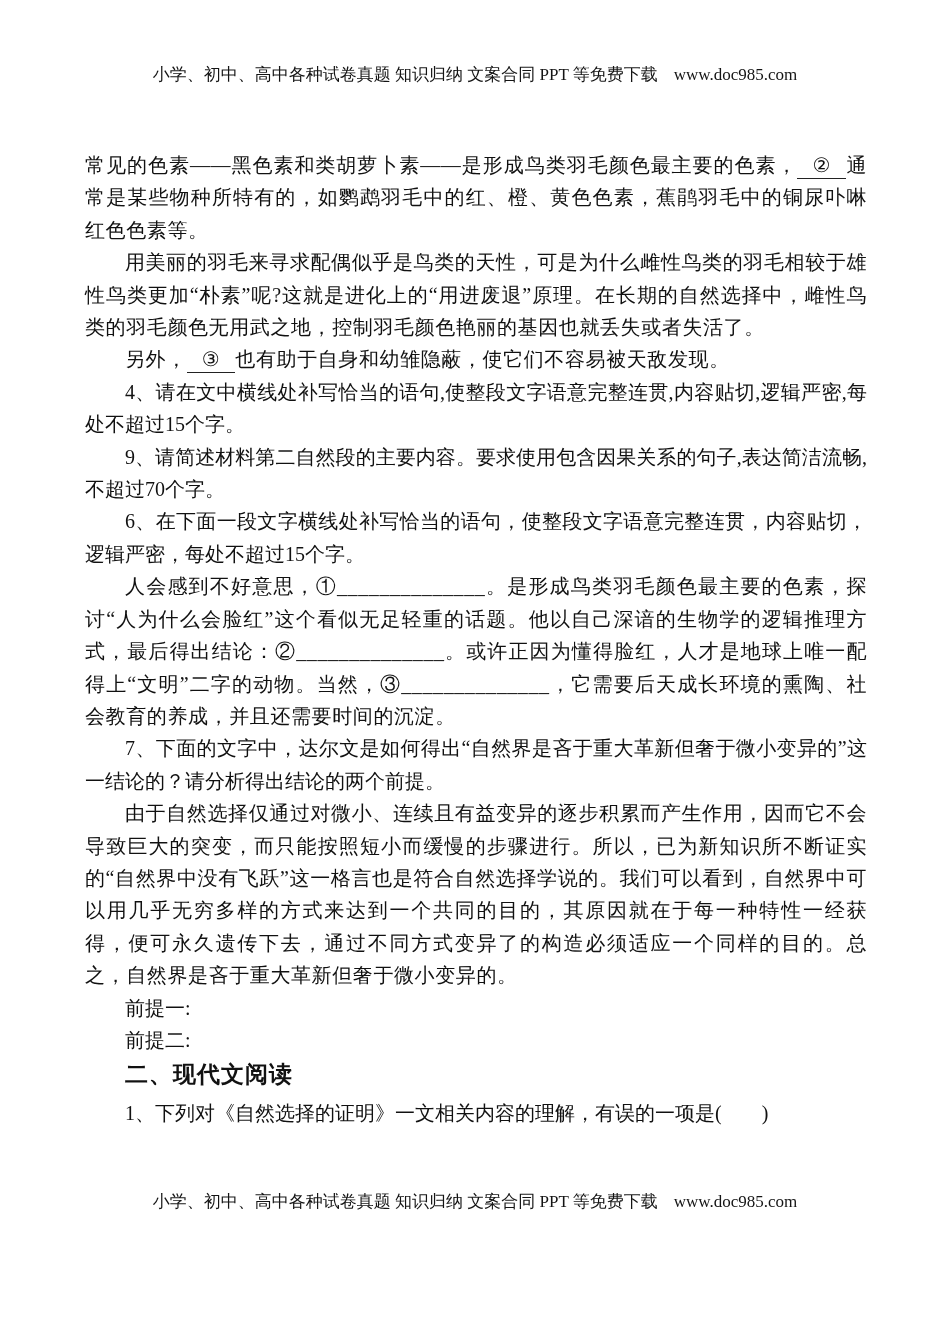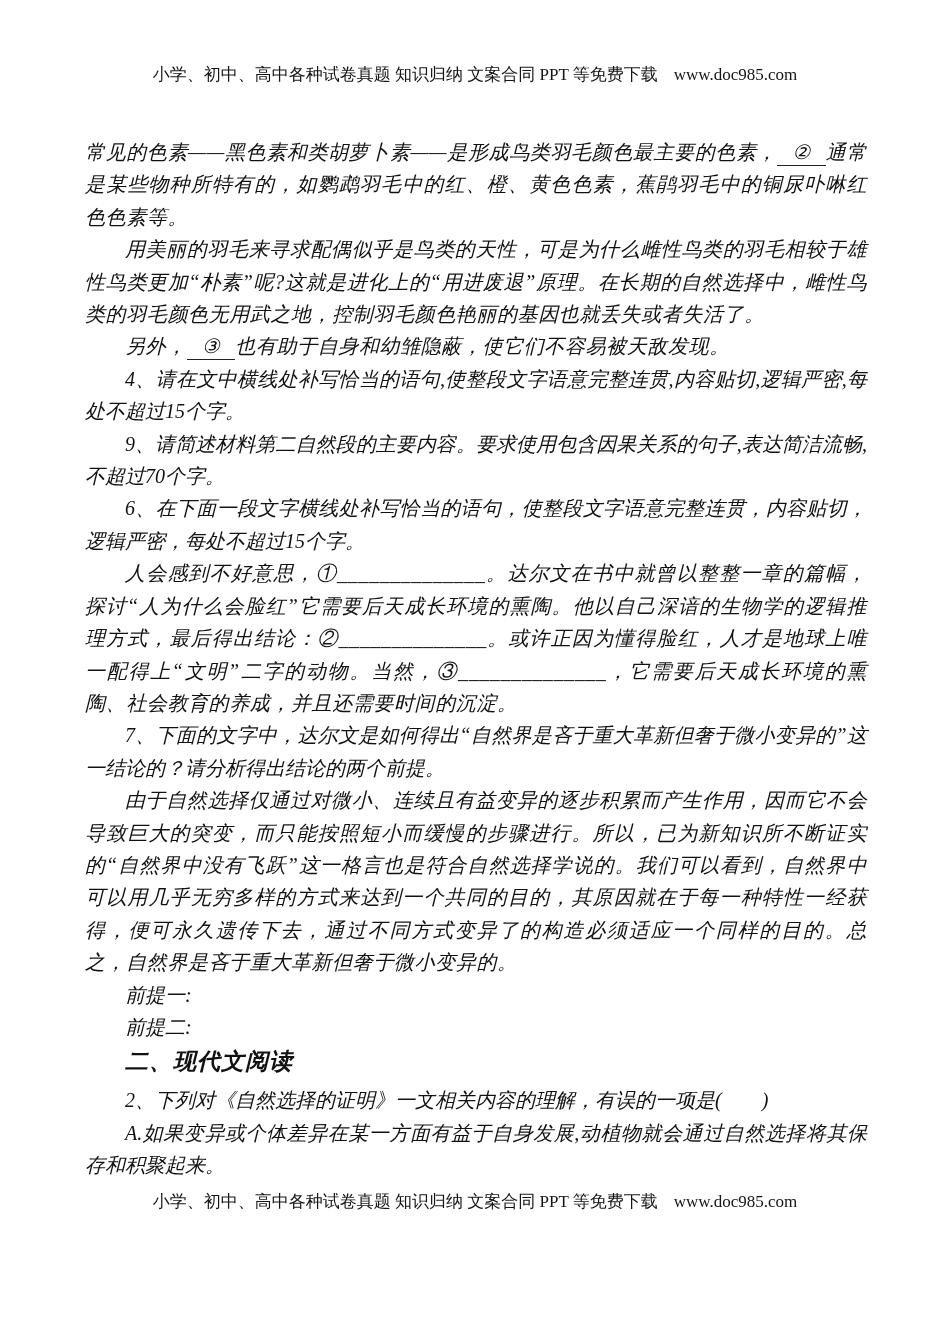--- a/index.html
+++ b/index.html
@@ -25,27 +25,26 @@
     color: #141414;
     white-space: nowrap;
   }
   .page-header { top: 64px; }
   .page-footer { top: 1191px; }
   .site-url { margin-left: 16px; }
 
   .content {
     position: absolute;
     left: 85px;
-    top: 136px;
+    top: 149px;
     width: 782px;
     font-size: 20px;
     line-height: 32.4px;
     text-align: justify;
     text-align-last: left;
-    font-style: italic;
   }
   .para {
     margin: 0;
     text-indent: 2em;
   }
   .para.no-indent { text-indent: 0; }
   
   .kai { letter-spacing: 0.6px; }
 
   .blank-underline {
@@ -79,34 +78,33 @@
   <p class="para kai">用美丽的羽毛来寻求配偶似乎是鸟类的天性，可是为什么雌性鸟类的羽毛相较于雄性鸟类更加“朴素”呢?这就是进化上的“用进废退”原理。在长期的自然选择中，雌性鸟类的羽毛颜色无用武之地，控制羽毛颜色艳丽的基因也就丢失或者失活了。</p>
 
   <p class="para kai"><span>另外，</span><span class="blank-underline">③</span><span>也有助于自身和幼雏隐蔽，使它们不容易被天敌发现。</span></p>
 
   <p class="para">4、请在文中横线处补写恰当的语句,使整段文字语意完整连贯,内容贴切,逻辑严密,每处不超过15个字。</p>
 
   <p class="para">9、请简述材料第二自然段的主要内容。要求使用包含因果关系的句子,表达简洁流畅,不超过70个字。</p>
 
   <p class="para">6、在下面一段文字横线处补写恰当的语句，使整段文字语意完整连贯，内容贴切，逻辑严密，每处不超过15个字。</p>
 
-  <p class="para kai">人会感到不好意思，①______________。达尔文在书中就曾以整整一章的篇幅，探讨“人为什么会脸红”它需要后天成长环境的熏陶。他以自己深谙的生物学的逻辑推理方式，最后得出结论：②______________。或许正因为懂得脸红，人才是地球上唯一配得上“文明”二字的动物。当然，③______________，它需要后天成长环境的熏陶、社会教育的养成，并且还需要时间的沉淀。</p>
+  <p class="para kai">人会感到不好意思，①______________。是形成鸟类羽毛颜色最主要的色素，探讨“人为什么会脸红”这个看似无足轻重的话题。他以自己深谙的生物学的逻辑推理方式，最后得出结论：②______________。或许正因为懂得脸红，人才是地球上唯一配得上“文明”二字的动物。当然，③______________，它需要后天成长环境的熏陶、社会教育的养成，并且还需要时间的沉淀。</p>
 
   <p class="para">7、下面的文字中，达尔文是如何得出“自然界是吝于重大革新但奢于微小变异的”这一结论的？请分析得出结论的两个前提。</p>
 
   <p class="para kai">由于自然选择仅通过对微小、连续且有益变异的逐步积累而产生作用，因而它不会导致巨大的突变，而只能按照短小而缓慢的步骤进行。所以，已为新知识所不断证实的“自然界中没有飞跃”这一格言也是符合自然选择学说的。我们可以看到，自然界中可以用几乎无穷多样的方式来达到一个共同的目的，其原因就在于每一种特性一经获得，便可永久遗传下去，通过不同方式变异了的构造必须适应一个同样的目的。总之，自然界是吝于重大革新但奢于微小变异的。</p>
 
   <p class="para">前提一:</p>
 
   <p class="para">前提二:</p>
 
   <p class="section-heading">二、现代文阅读</p>
 
 
-  <p class="para">2、下列对《自然选择的证明》一文相关内容的理解，有误的一项是(　　)</p>
+  <p class="para">1、下列对《自然选择的证明》一文相关内容的理解，有误的一项是(　　)</p>
 
-  <p class="para">A.如果变异或个体差异在某一方面有益于自身发展,动植物就会通过自然选择将其保存和积聚起来。</p>
 
 </div>
 
 <div class="page-footer">
   <span>小学、初中、高中各种试卷真题 知识归纳 文案合同 PPT 等免费下载</span><span class="site-url">www.doc985.com</span>
 </div>
 
 </body></html>

